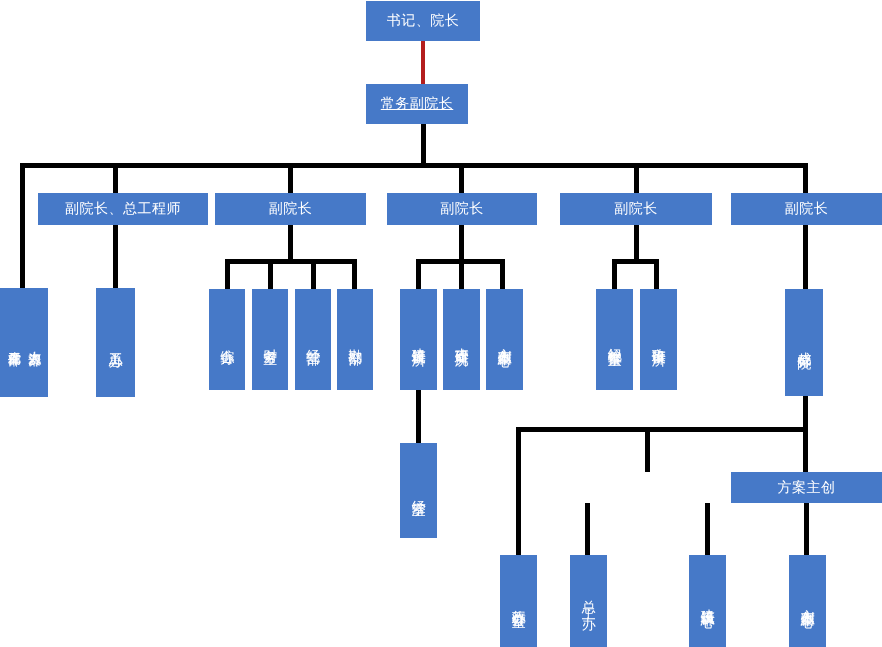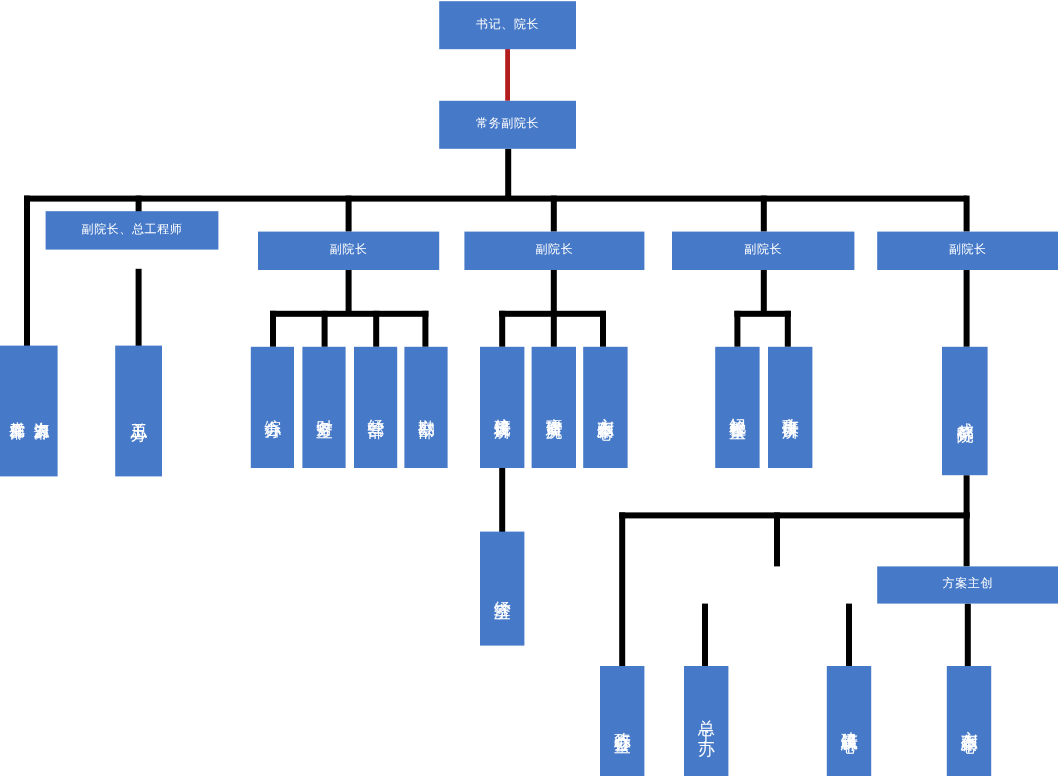--- a/index.html
+++ b/index.html
@@ -24,21 +24,21 @@
     color: #ffffff;
     box-sizing: border-box;
     display: flex;
     align-items: center;
     justify-content: center;
     text-align: center;
     line-height: 1.25;
     z-index: 3;
   }
   .node.horiz {
-    font-size: 10px;
+    font-size: 14px;
     letter-spacing: 0.5px;
   }
   .node.vert {
     writing-mode: vertical-rl;
     text-orientation: upright;
     font-size: 14px;
     letter-spacing: 1px;
   }
   .node.vert.spaced {
     letter-spacing: 9px;
@@ -109,23 +109,23 @@
   <div class="conn" style="left:645px; top:427px; width:5px; height:45px;"></div>
   <div class="conn" style="left:803px; top:427px; width:5px; height:45px;"></div>
 
   <div class="conn" style="left:585px; top:503px; width:5px; height:52px;"></div>
   <div class="conn" style="left:705px; top:503px; width:5px; height:52px;"></div>
 
   <div class="conn" style="left:804px; top:503px; width:5px; height:52px;"></div>
 
   <div class="node horiz" style="left:366px; top:1px; width:114px; height:40px;">书记、院长</div>
 
-  <div class="node horiz" style="left:366px; top:84px; width:114px; height:40px;">常务副院长</div>
+  <div class="node horiz" style="left:366px; top:84px; width:102px; height:40px;text-decoration:underline;">常务副院长</div>
 
-  <div class="node horiz" style="left:38px; top:176px; width:144px; height:32px;">副院长、总工程师</div>
+  <div class="node horiz" style="left:38px; top:193px; width:170px; height:32px;">副院长、总工程师</div>
   <div class="node horiz" style="left:215px; top:193px; width:151px; height:32px;">副院长</div>
   <div class="node horiz" style="left:387px; top:193px; width:150px; height:32px;">副院长</div>
   <div class="node horiz" style="left:560px; top:193px; width:152px; height:32px;">副院长</div>
   <div class="node horiz" style="left:731px; top:193px; width:151px; height:32px;">副院长</div>
 
   <div class="node vert dual" style="left:0px; top:288px; width:48px; height:109px;">人力资源部
 党群工作部</div>
 
   <div class="node vert" style="left:96px; top:288px; width:39px; height:109px;">总工办</div>
 

